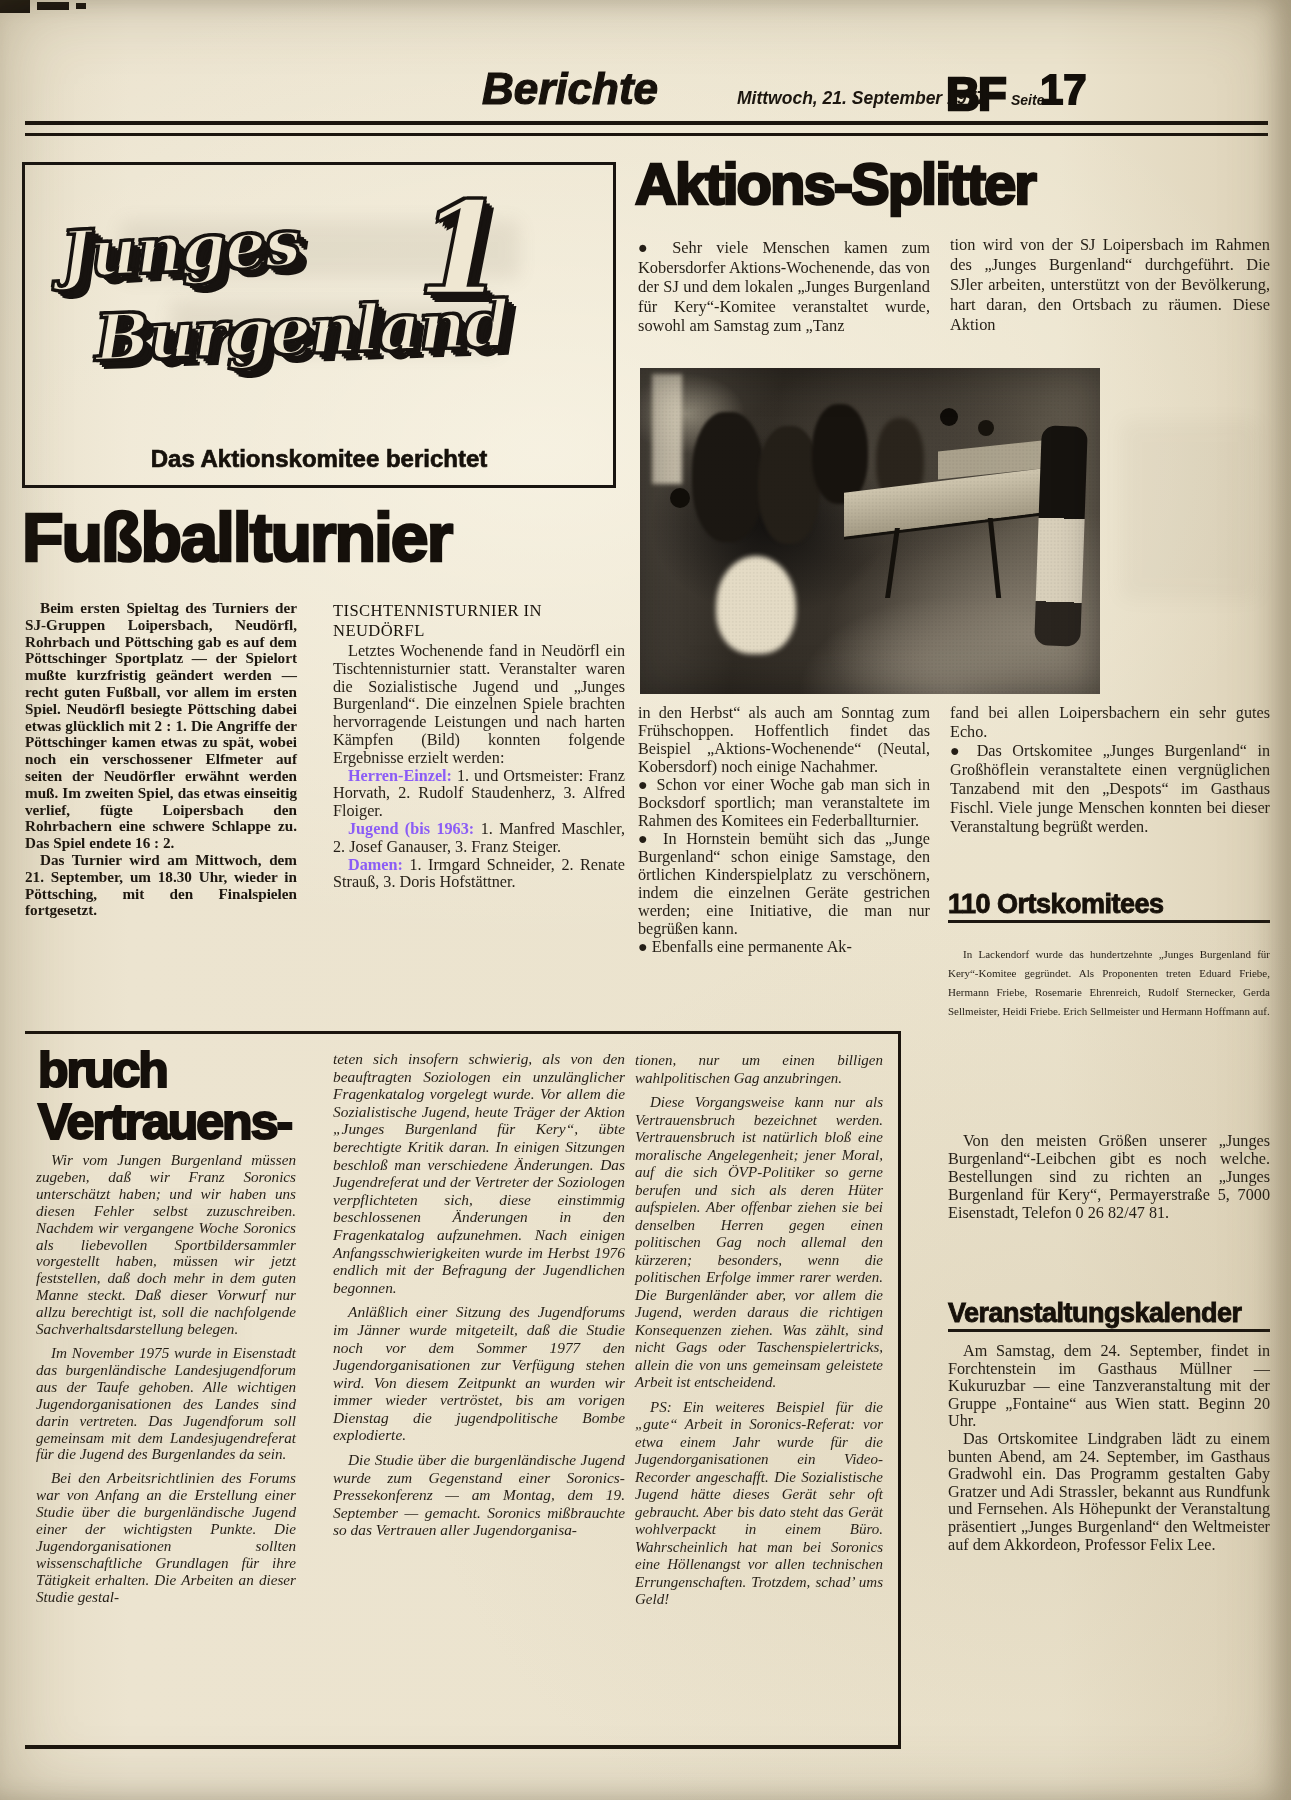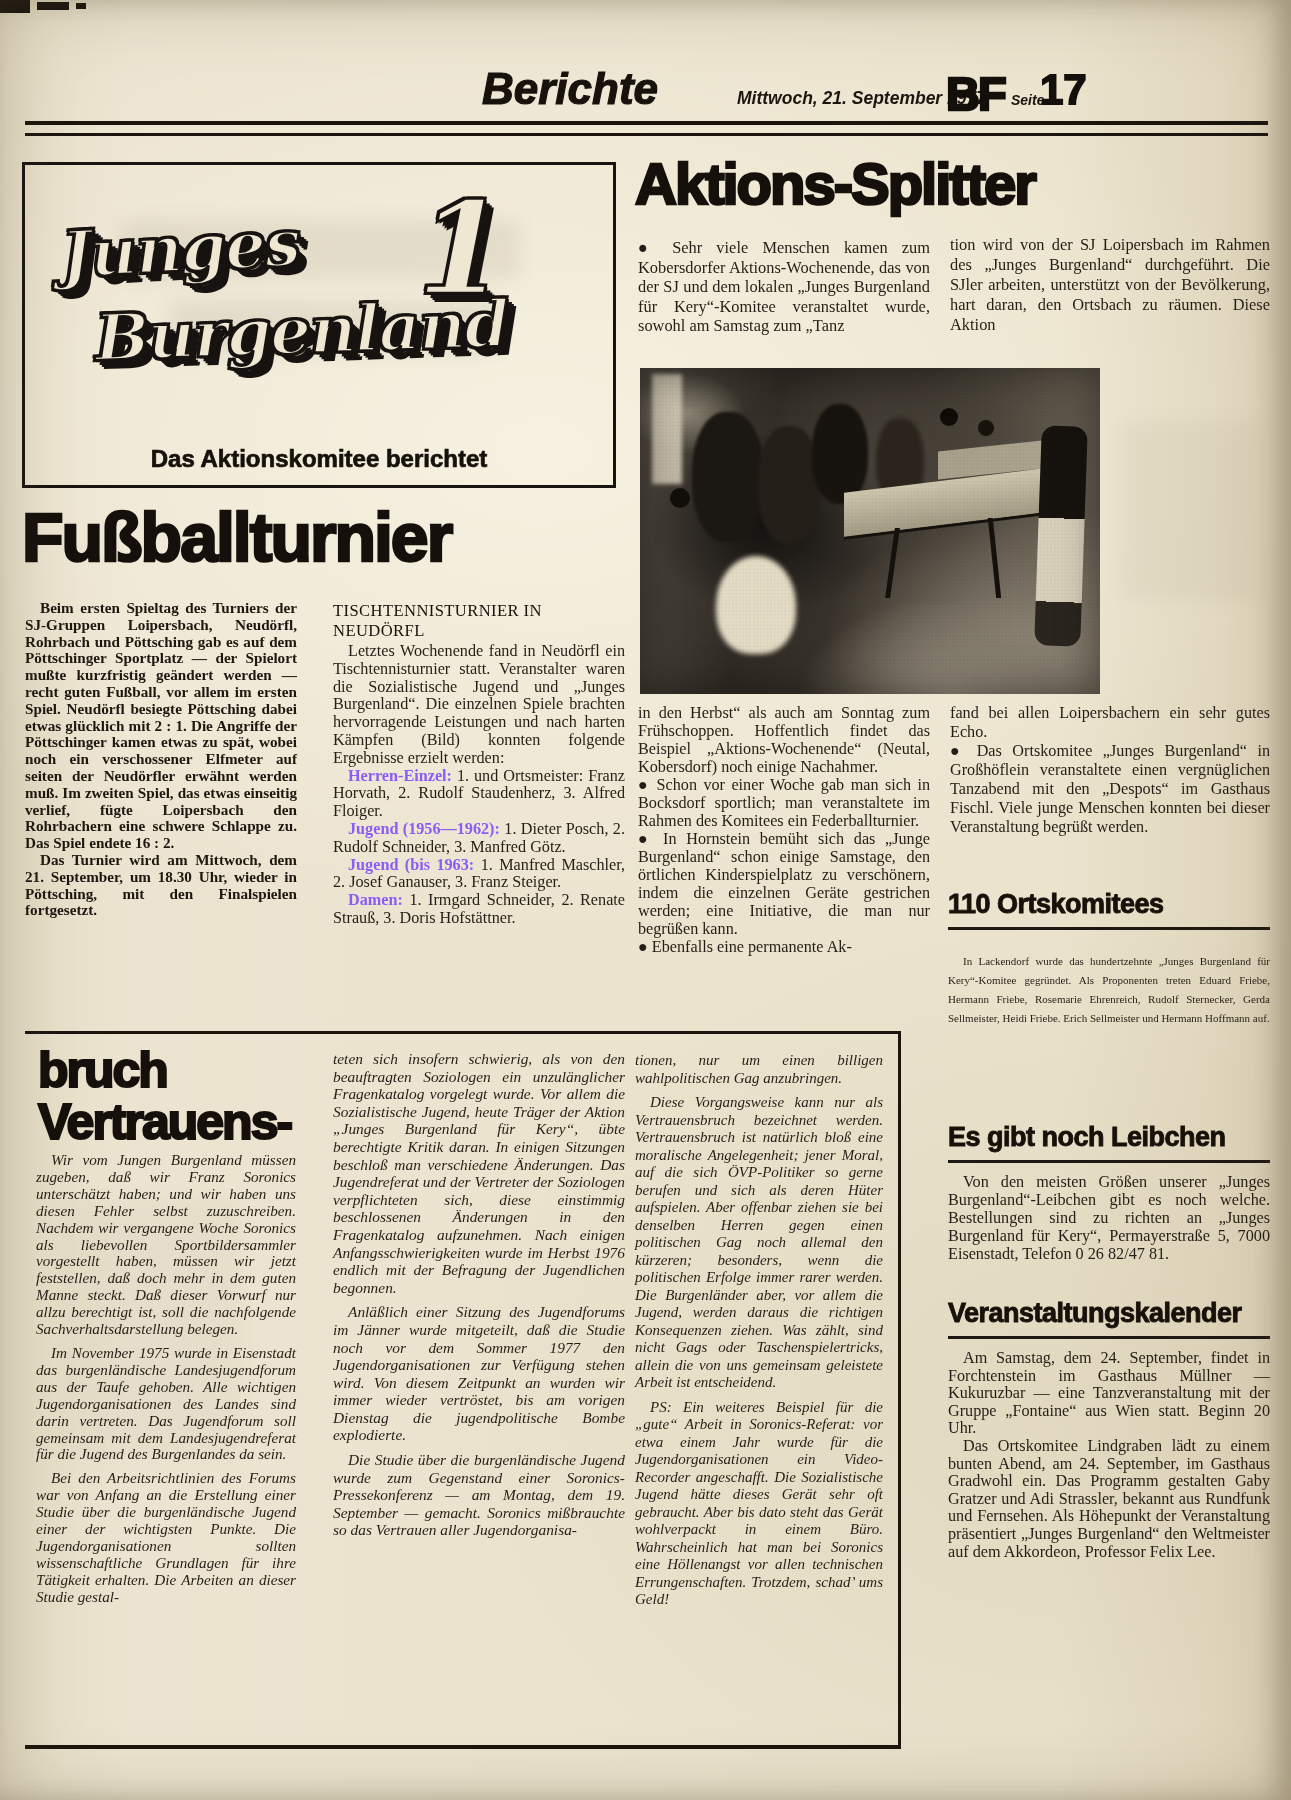--- a/index.html
+++ b/index.html
@@ -54,21 +54,21 @@
   .tthead{font-weight:400;font-size:16.6px;line-height:19.5px;letter-spacing:.4px;text-align:left;margin-bottom:3px;color:#17110a;}
   .ttcol b{color:#8b5cf6;}
   .akc1{left:638px;top:238px;width:292px;font-size:16.4px;line-height:19.5px;}
   .akc2{left:950px;top:235px;width:320px;font-size:16.4px;line-height:20px;}
   .akb1{left:638px;top:704px;width:292px;font-size:16.2px;line-height:18px;}
   .akb2{left:950px;top:704px;width:320px;font-size:16.2px;line-height:19px;}
   .rcbody{font-size:11px;line-height:19px;margin-top:22px;}
   .rcbody2{font-size:16.2px;line-height:18px;margin-top:10px;}
   .rcbody3{font-size:16.2px;line-height:17.6px;margin-top:11px;}
   .shead{font-family:"Liberation Sans",sans-serif;font-weight:700;font-size:27px;letter-spacing:-.5px;
-    color:#17110a;-webkit-text-stroke:.9px #17110a;border-bottom:3px solid #1d1812;padding-bottom:7px;}
+    color:#17110a;-webkit-text-stroke:.9px #17110a;border-bottom:3px solid #1d1812;padding-bottom:0;}
   .sec110{left:948px;top:889px;width:322px;}
   .secleib{left:948px;top:1122px;width:322px;}
   .seckal{left:948px;top:1298px;width:322px;}
   
   .vcol{font-style:italic;}
   .vcol p+p{margin-top:7px;}
   .v1{left:36px;top:1152px;width:260px;font-size:15.2px;line-height:16.9px;}
   .v2{left:333px;top:1050px;width:292px;font-size:15.4px;line-height:17.6px;}
   .v3{left:635px;top:1052px;width:248px;font-size:15px;line-height:17.5px;}
   
@@ -133,21 +133,20 @@
 <div class="abs bigh h-fussball">Fußballturnier</div>
 <div class="abs col fcol1">
     <p>Beim ersten Spieltag des Turniers der SJ-Gruppen Loipersbach, Neudörfl, Rohrbach und Pöttsching gab es auf dem Pöttschinger Sportplatz — der Spielort mußte kurzfristig geändert werden — recht guten Fußball, vor allem im ersten Spiel. Neudörfl besiegte Pöttsching dabei etwas glücklich mit 2 : 1. Die Angriffe der Pöttschinger kamen etwas zu spät, wobei noch ein verschossener Elfmeter auf seiten der Neudörfler erwähnt werden muß. Im zweiten Spiel, das etwas einseitig verlief, fügte Loipersbach den Rohrbachern eine schwere Schlappe zu. Das Spiel endete 16 : 2.</p>
     <p>Das Turnier wird am Mittwoch, dem 21. September, um 18.30 Uhr, wieder in Pöttsching, mit den Finalspielen fortgesetzt.</p>
   </div>
 <div class="abs col ttcol">
   <div class="tthead">TISCHTENNISTURNIER IN NEUDÖRFL</div>
   <div>
       <p>Letztes Wochenende fand in Neudörfl ein Tischtennisturnier statt. Veranstalter waren die Sozialistische Jugend und „Junges Burgenland“. Die einzelnen Spiele brachten hervorragende Leistungen und nach harten Kämpfen (Bild) konnten folgende Ergebnisse erzielt werden:</p>
       <p><b>Herren-Einzel: </b>1. und Ortsmeister: Franz Horvath, 2. Rudolf Staudenherz, 3. Alfred Floiger.</p>
-      <p><b>Jugend (1956—1962): </b>1. Dieter Posch, 2. Rudolf Schneider, 3. Manfred Götz.</p>
       <p><b>Jugend (bis 1963: </b>1. Manfred Maschler, 2. Josef Ganauser, 3. Franz Steiger.</p>
       <p><b>Damen: </b>1. Irmgard Schneider, 2. Renate Strauß, 3. Doris Hofstättner.</p>
     </div>
 </div>
 
 <div class="abs bigh h-aktions">Aktions-Splitter</div>
 <div class="abs col akc1">
     <p class="noind">● Sehr viele Menschen kamen zum Kobersdorfer Aktions-Wochenende, das von der SJ und dem lokalen „Junges Burgenland für Kery“-Komitee veranstaltet wurde, sowohl am Samstag zum „Tanz</p>
   </div>
 <div class="abs col akc2">
@@ -183,21 +182,20 @@
     <p class="noind">● Das Ortskomitee „Junges Burgenland“ in Großhöflein veranstaltete einen vergnüglichen Tanzabend mit den „Despots“ im Gasthaus Fischl. Viele junge Menschen konnten bei dieser Veranstaltung begrüßt werden.</p>
   </div>
 
 <div class="abs sec110">
   <div class="shead">110 Ortskomitees</div>
   <div class="col rcbody">
       <p>In Lackendorf wurde das hundertzehnte „Junges Burgenland für Kery“-Komitee gegründet. Als Proponenten treten Eduard Friebe, Hermann Friebe, Rosemarie Ehrenreich, Rudolf Sternecker, Gerda Sellmeister, Heidi Friebe. Erich Sellmeister und Hermann Hoffmann auf.</p>
     </div>
 </div>
 <div class="abs secleib">
-  <div class="shead">Es gibt noch Leibchen</div>
   <div class="col rcbody2">
       <p>Von den meisten Größen unserer „Junges Burgenland“-Leibchen gibt es noch welche. Bestellungen sind zu richten an „Junges Burgenland für Kery“, Permayerstraße 5, 7000 Eisenstadt, Telefon 0 26 82/47 81.</p>
     </div>
 </div>
 <div class="abs seckal">
   <div class="shead">Veranstaltungskalender</div>
   <div class="col rcbody3">
       <p>Am Samstag, dem 24. September, findet in Forchtenstein im Gasthaus Müllner — Kukuruzbar — eine Tanzveranstaltung mit der Gruppe „Fontaine“ aus Wien statt. Beginn 20 Uhr.</p>
       <p>Das Ortskomitee Lindgraben lädt zu einem bunten Abend, am 24. September, im Gasthaus Gradwohl ein. Das Programm gestalten Gaby Gratzer und Adi Strassler, bekannt aus Rundfunk und Fernsehen. Als Höhepunkt der Veranstaltung präsentiert „Junges Burgenland“ den Weltmeister auf dem Akkordeon, Professor Felix Lee.</p>
     </div>

